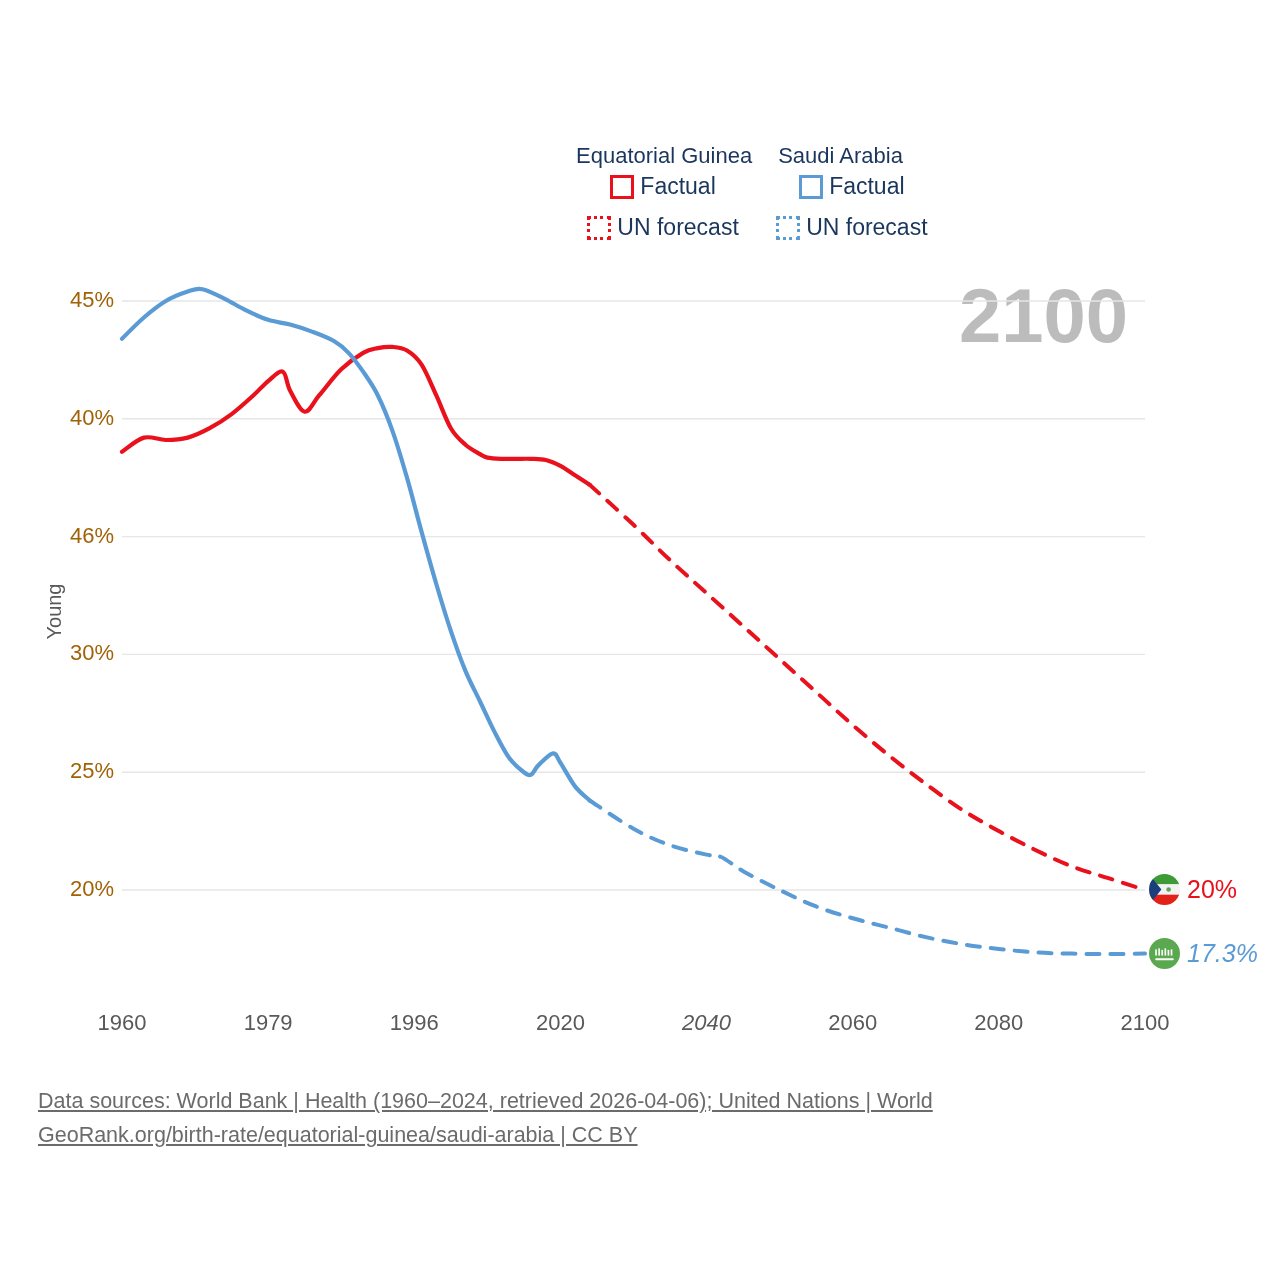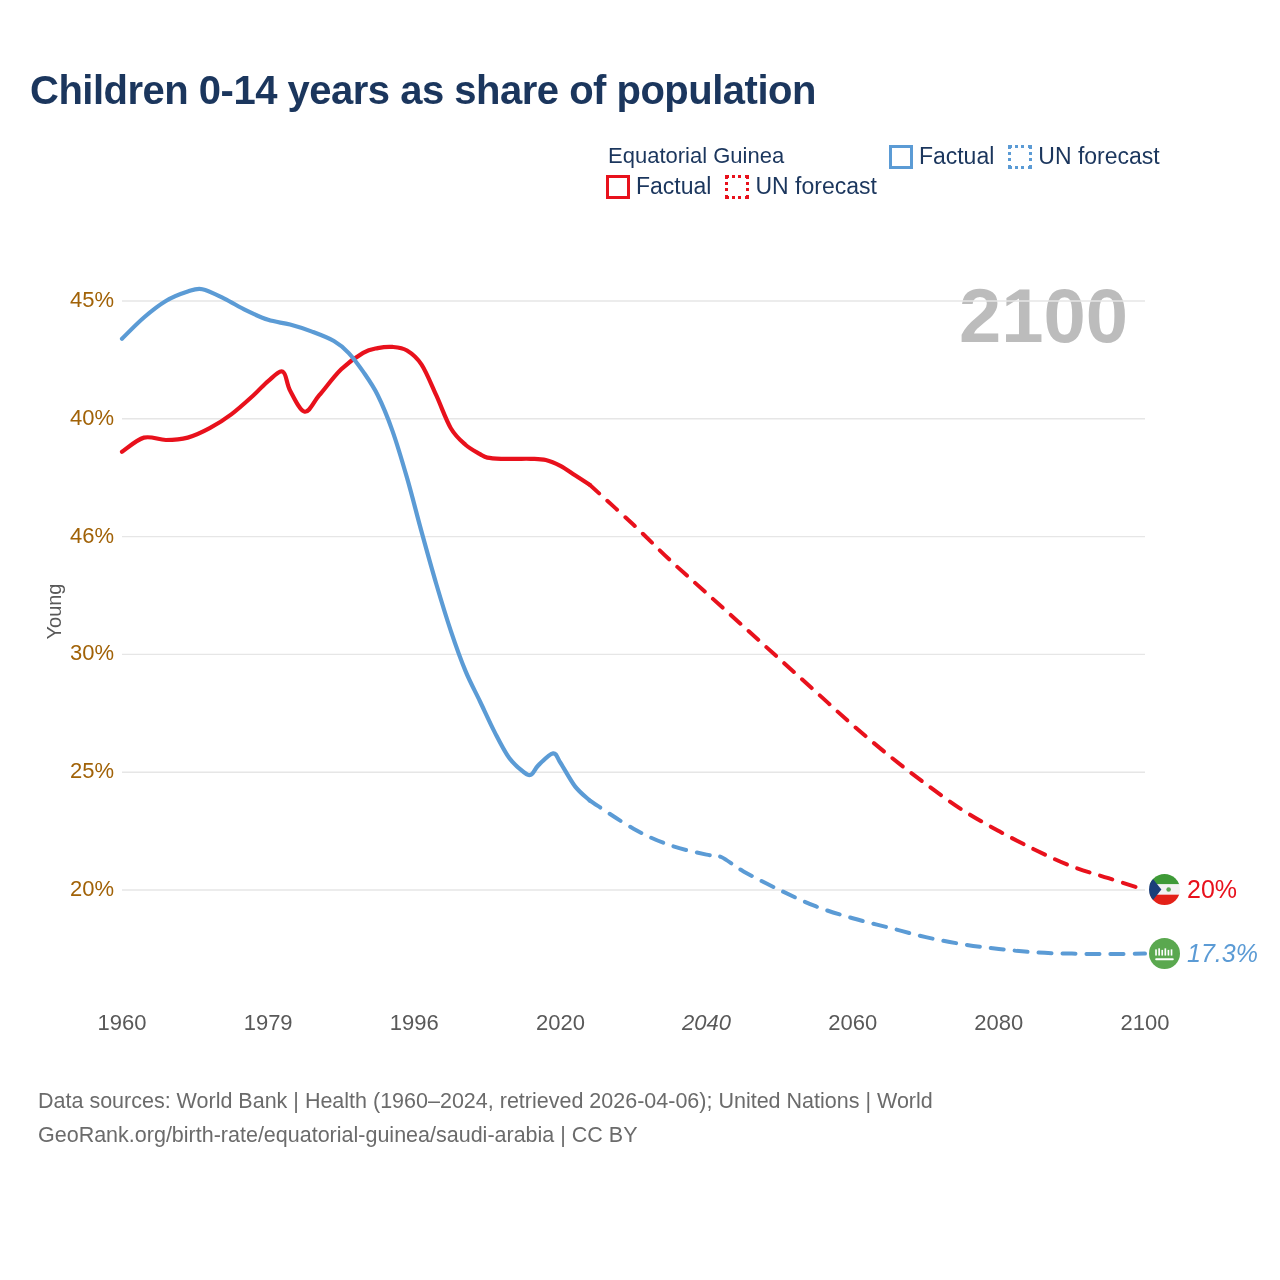--- a/index.html
+++ b/index.html
@@ -23,34 +23,34 @@
     font-size: 40px;
     font-weight: bold;
     color: #1b365d;
     letter-spacing: -0.5px;
     white-space: nowrap;
   }
 
   
   #legend {
     position: absolute;
-    left: 606px; top: 143px;
+    left: 574px; top: 143px;
     display: flex;
     flex-direction: row;
-    gap: 12px;
+    gap: 24px;
     align-items: flex-start;
   }
   .legend-group { display: flex; flex-direction: column; gap: 4px; }
   .legend-country {
     font-size: 22px;
     color: #1b365d;
     white-space: nowrap;
     padding-left: 2px;
   }
-  .legend-entries { display: flex; flex-direction: row; gap: 14px; align-items: center; }
+  .legend-entries { display: flex; flex-direction: column; gap: 14px; align-items: center; }
   .legend-entry { display: flex; flex-direction: row; gap: 6px; align-items: center; }
   .legend-swatch {
     width: 24px; height: 24px;
     background: #ffffff;
   }
   .legend-swatch.solid-red   { border: 3px solid #e8111c; }
   .legend-swatch.dotted-red  { border: 3px dotted #e8111c; }
   .legend-swatch.solid-blue  { border: 3px solid #5b9bd5; }
   .legend-swatch.dotted-blue { border: 3px dotted #5b9bd5; }
   .legend-label {
@@ -121,44 +121,44 @@
 
   
   #footer {
     position: absolute;
     left: 38px; top: 1084px;
     width: 1180px;
     font-size: 21.5px;
     line-height: 34px;
     color: #6b6b6b;
   }
-  #footer div { white-space: nowrap; }
+  #footer div { white-space: nowrap; text-decoration: underline; }
 </style>
 </head>
 <body>
 
 <div id="page">
 
-  <div id="chart-title">Children 0-14 years as share of population</div>
 
   <div id="legend">
     <div class="legend-group">
       <div class="legend-country">Equatorial Guinea</div>
       <div class="legend-entries">
         <div class="legend-entry">
           <span class="legend-swatch solid-red"></span>
           <span class="legend-label">Factual</span>
         </div>
         <div class="legend-entry">
           <span class="legend-swatch dotted-red"></span>
           <span class="legend-label">UN forecast</span>
         </div>
       </div>
     </div>
     <div class="legend-group">
+      <div class="legend-country">Saudi Arabia</div>
       <div class="legend-entries">
         <div class="legend-entry">
           <span class="legend-swatch solid-blue"></span>
           <span class="legend-label">Factual</span>
         </div>
         <div class="legend-entry">
           <span class="legend-swatch dotted-blue"></span>
           <span class="legend-label">UN forecast</span>
         </div>
       </div>

